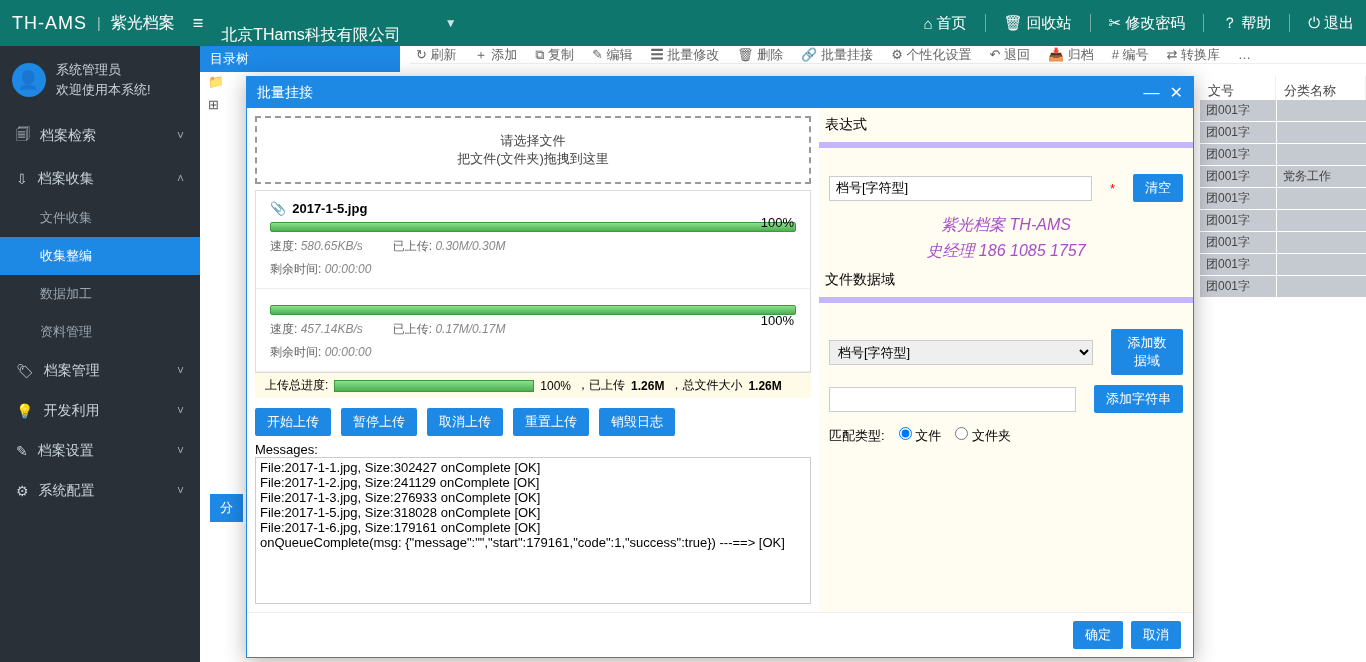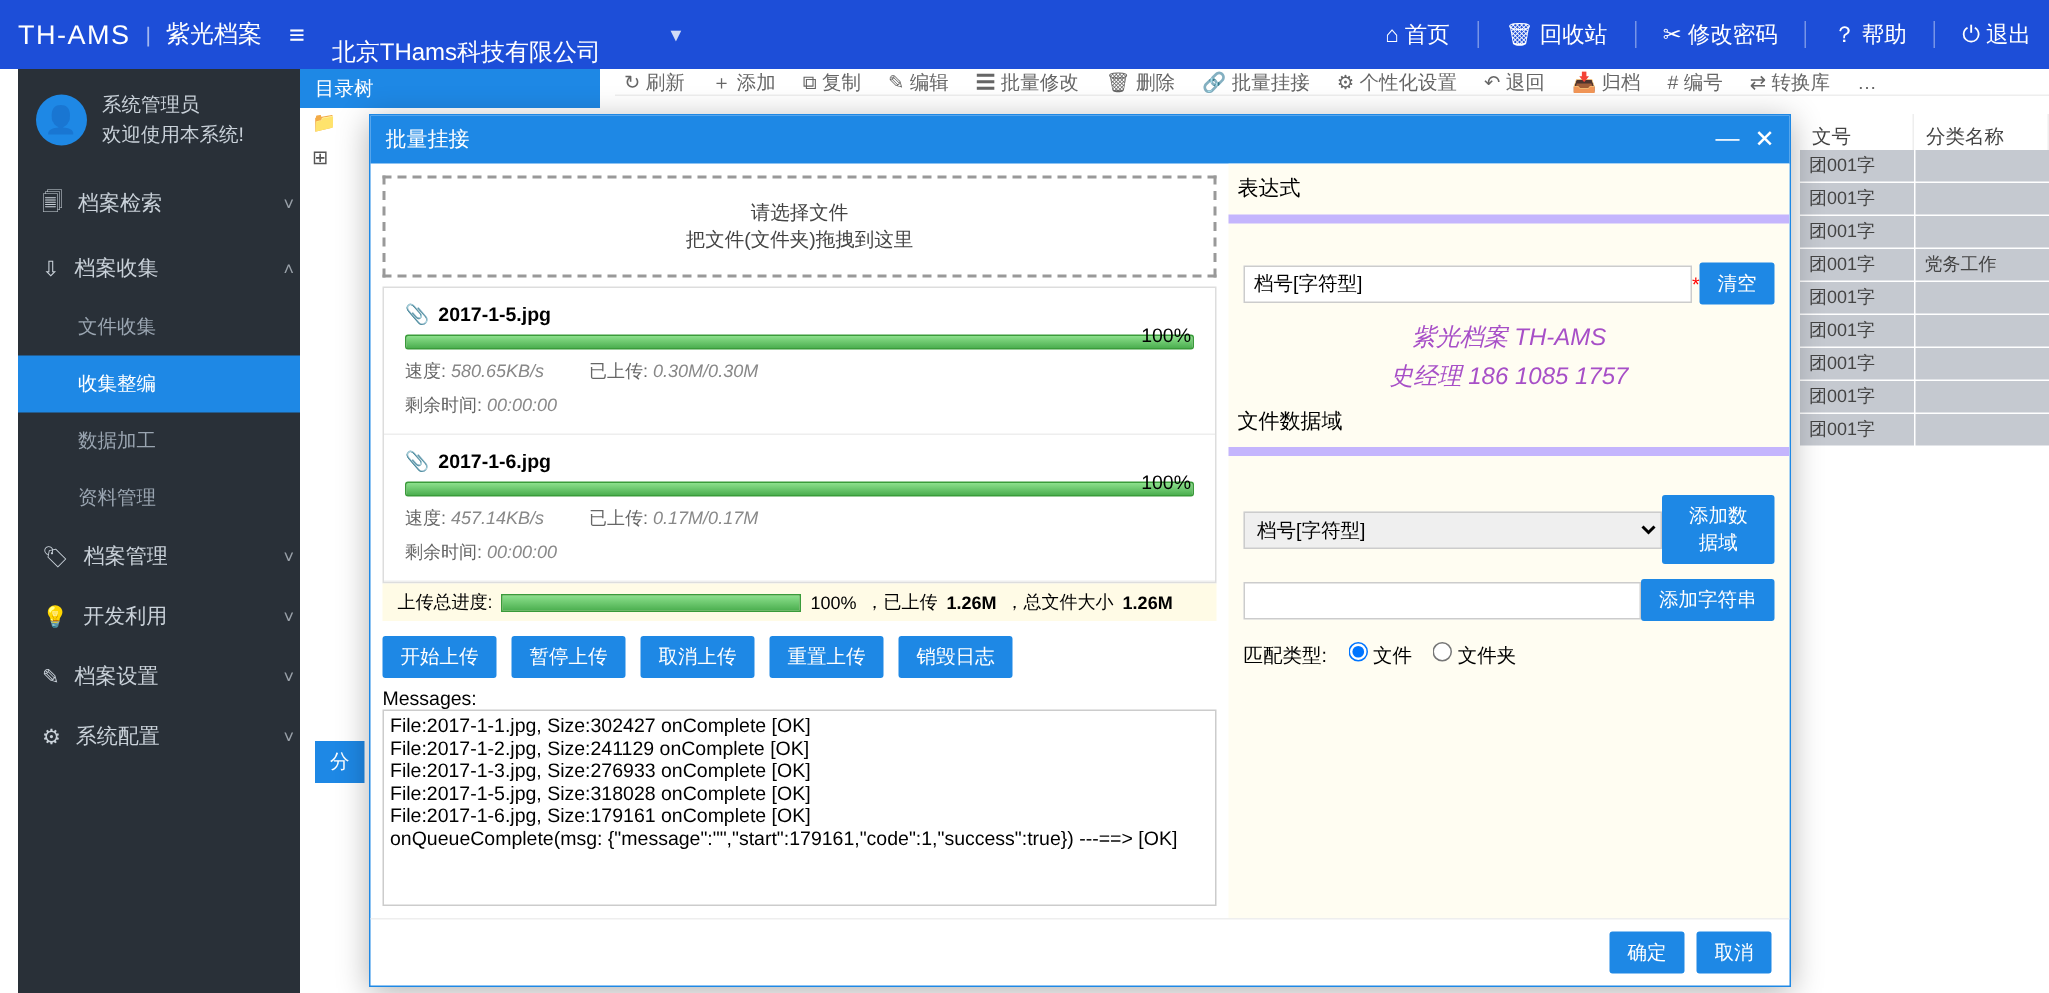--- a/index.html
+++ b/index.html
@@ -1,32 +1,32 @@
 <!DOCTYPE html>
 <html><head>
 <meta charset="utf-8">
 <style>
 * { margin: 0; padding: 0; box-sizing: border-box; font-family: "Microsoft YaHei", sans-serif; }
 body { width: 1366px; height: 662px; overflow: hidden; background: #fff; position: relative; }
 
 
-.header { height: 46px; background: #1d4ed8; color: #fff; display: flex; align-items: center; padding: 0 12px; font-size: 14px; }
+.header { height: 46px; background: #0f766e; color: #fff; display: flex; align-items: center; padding: 0 12px; font-size: 14px; }
 .logo { font-size: 18px; font-weight: 400; margin-right: 4px; letter-spacing: 1px; }
 .logo-sub { font-size: 16px; margin-left: 4px; }
 .logo-sep { margin: 0 6px; opacity: .6; }
 .menu-toggle { margin: 0 18px; font-size: 18px; cursor: pointer; }
 .company { font-size: 16px; margin-top: 25px; }
 .company-arrow { margin-left: 44px; font-size: 12px; opacity: .8; }
 .hspacer { flex: 1; }
 .hnav { display: flex; gap: 18px; align-items: center; }
 .hnav-item { display: flex; align-items: center; gap: 4px; cursor: pointer; font-size: 15px; }
 .hnav-sep { width: 1px; height: 18px; background: rgba(255,255,255,.4); }
 
 
-.sidebar { position: absolute; top: 46px; left: 12px; width: 200px; bottom: 0; background: #293038; color: #c9d1d9; }
+.sidebar { position: absolute; top: 46px; left: 0; width: 200px; bottom: 0; background: #293038; color: #c9d1d9; }
 .user { display: flex; align-items: center; padding: 14px 12px; gap: 10px; }
 .avatar { width: 34px; height: 34px; border-radius: 50%; background: #1e88e5; display: flex; align-items: center; justify-content: center; font-size: 18px; }
 .user-text { font-size: 13px; line-height: 1.5; }
 .navitem { display: flex; align-items: center; padding: 11px 16px; font-size: 14px; cursor: pointer; gap: 10px; }
 .navitem .label { flex: 1; }
 .navitem .chev { font-size: 12px; opacity: .7; }
 .subitem { padding: 10px 16px 10px 40px; font-size: 13px; cursor: pointer; color: #9aa5b1; }
 .subitem.active { background: #1e88e5; color: #fff; }
 
 
@@ -65,21 +65,21 @@
 .total-row { background: #fffbe6; padding: 4px 10px; font-size: 12px; display: flex; align-items: center; gap: 6px; }
 .total-bar { flex: 0 0 200px; height: 12px; border: 1px solid #3a9b3a; background: linear-gradient(#8ce08c,#4caf50); }
 
 .btn-row { display: flex; gap: 10px; margin: 10px 0 6px; }
 .btn { background: #1e88e5; color: #fff; border: none; padding: 5px 12px; font-size: 13px; cursor: pointer; border-radius: 2px; }
 .msgs-label { font-size: 13px; }
 .msgs { border: 1px solid #ccc; flex: 1; font-size: 13px; padding: 2px 4px; overflow: auto; min-height: 110px; }
 .msgs div { white-space: nowrap; }
 
 .section-title { font-size: 14px; padding: 8px 6px; margin: -10px -10px 16px; border-bottom: 6px solid #c4b5fd; }
-.expr-row { display: flex; gap: 0; align-items: center; }
+.expr-row { display: flex; gap: 18px; align-items: center; }
 .expr-input { flex: 1; border: 1px solid #ccc; padding: 4px 6px; font-size: 13px; }
 .req { color: red; }
 .watermark { color: #a74fc7; font-style: italic; font-family: "KaiTi", serif; text-align: center; font-size: 16px; line-height: 1.6; }
 .select { width: 100%; border: 1px solid #ccc; padding: 3px 4px; font-size: 13px; }
 .radio-row { display: flex; align-items: center; gap: 14px; padding: 4px 0; }
 
 .modal-foot { padding: 8px 12px; display: flex; justify-content: flex-end; gap: 8px; border-top: 1px solid #eee; }
 </style>
 </head>
 <body>
@@ -237,21 +237,20 @@
   <div class="file-pct">100%</div>
   <div class="file-meta">
               <span>速度: <i>580.65KB/s</i></span>
               <span>已上传: <i>0.30M/0.30M</i></span>
             </div>
   <div class="file-meta">
               <span>剩余时间: <i>00:00:00</i></span>
             </div>
           </div>
           <div class="file-item">
-            <div class="file-name">2017-1-6.jpg</div>
   <div class="progress"></div>
   <div class="file-pct">100%</div>
   <div class="file-meta">
               <span>速度: <i>457.14KB/s</i></span>
               <span>已上传: <i>0.17M/0.17M</i></span>
             </div>
   <div class="file-meta">
               <span>剩余时间: <i>00:00:00</i></span>
             </div>
           </div>

